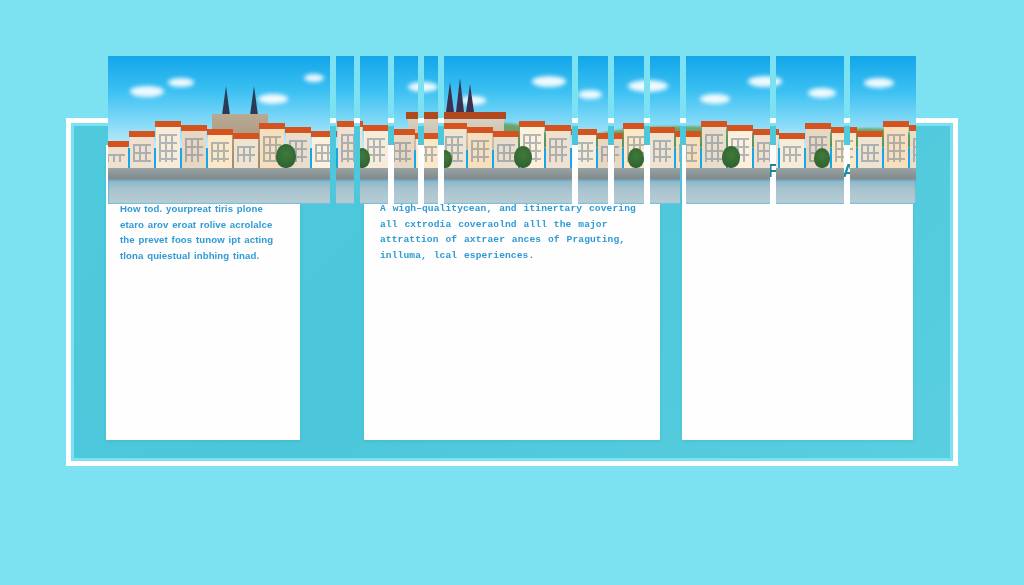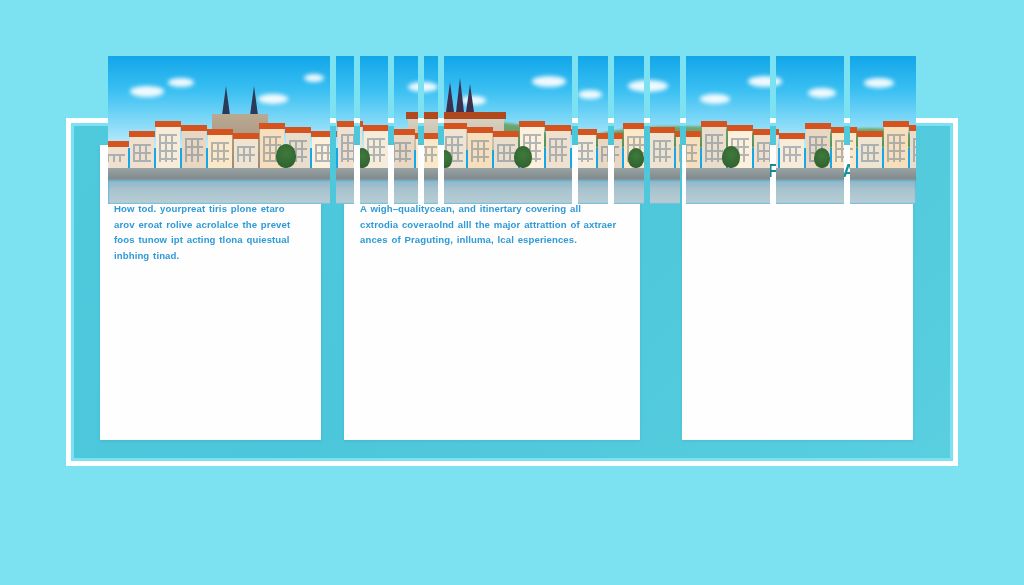--- a/index.html
+++ b/index.html
@@ -54,22 +54,22 @@
     height: 332px;
   }
 
   .card {
     position: absolute;
     top: 19px;
     height: 295px;
     background: #fefefe;
     box-shadow: 0 1px 3px rgba(10,60,80,0.10);
   }
-  .card.c0 { left: 26px;  width: 221px; }
-  .card.c1 { left: 270px; width: 296px; }
+  .card.c0 { left: 32px;  width: 194px; }
+  .card.c1 { left: 290px; width: 296px; font-family: Liberation Mono, monospace; }
   .card.c2 { left: 608px; width: 231px; }
 
   .card-title {
     text-align: center;
     font-weight: 700;
     font-size: 19px;
     letter-spacing: 0.7px;
     padding-top: 17px;
     padding-bottom: 12px;
     background: linear-gradient(90deg, #0d6f85 0%, #16808e 30%, #1e9aa4 62%, #0e7790 100%);

